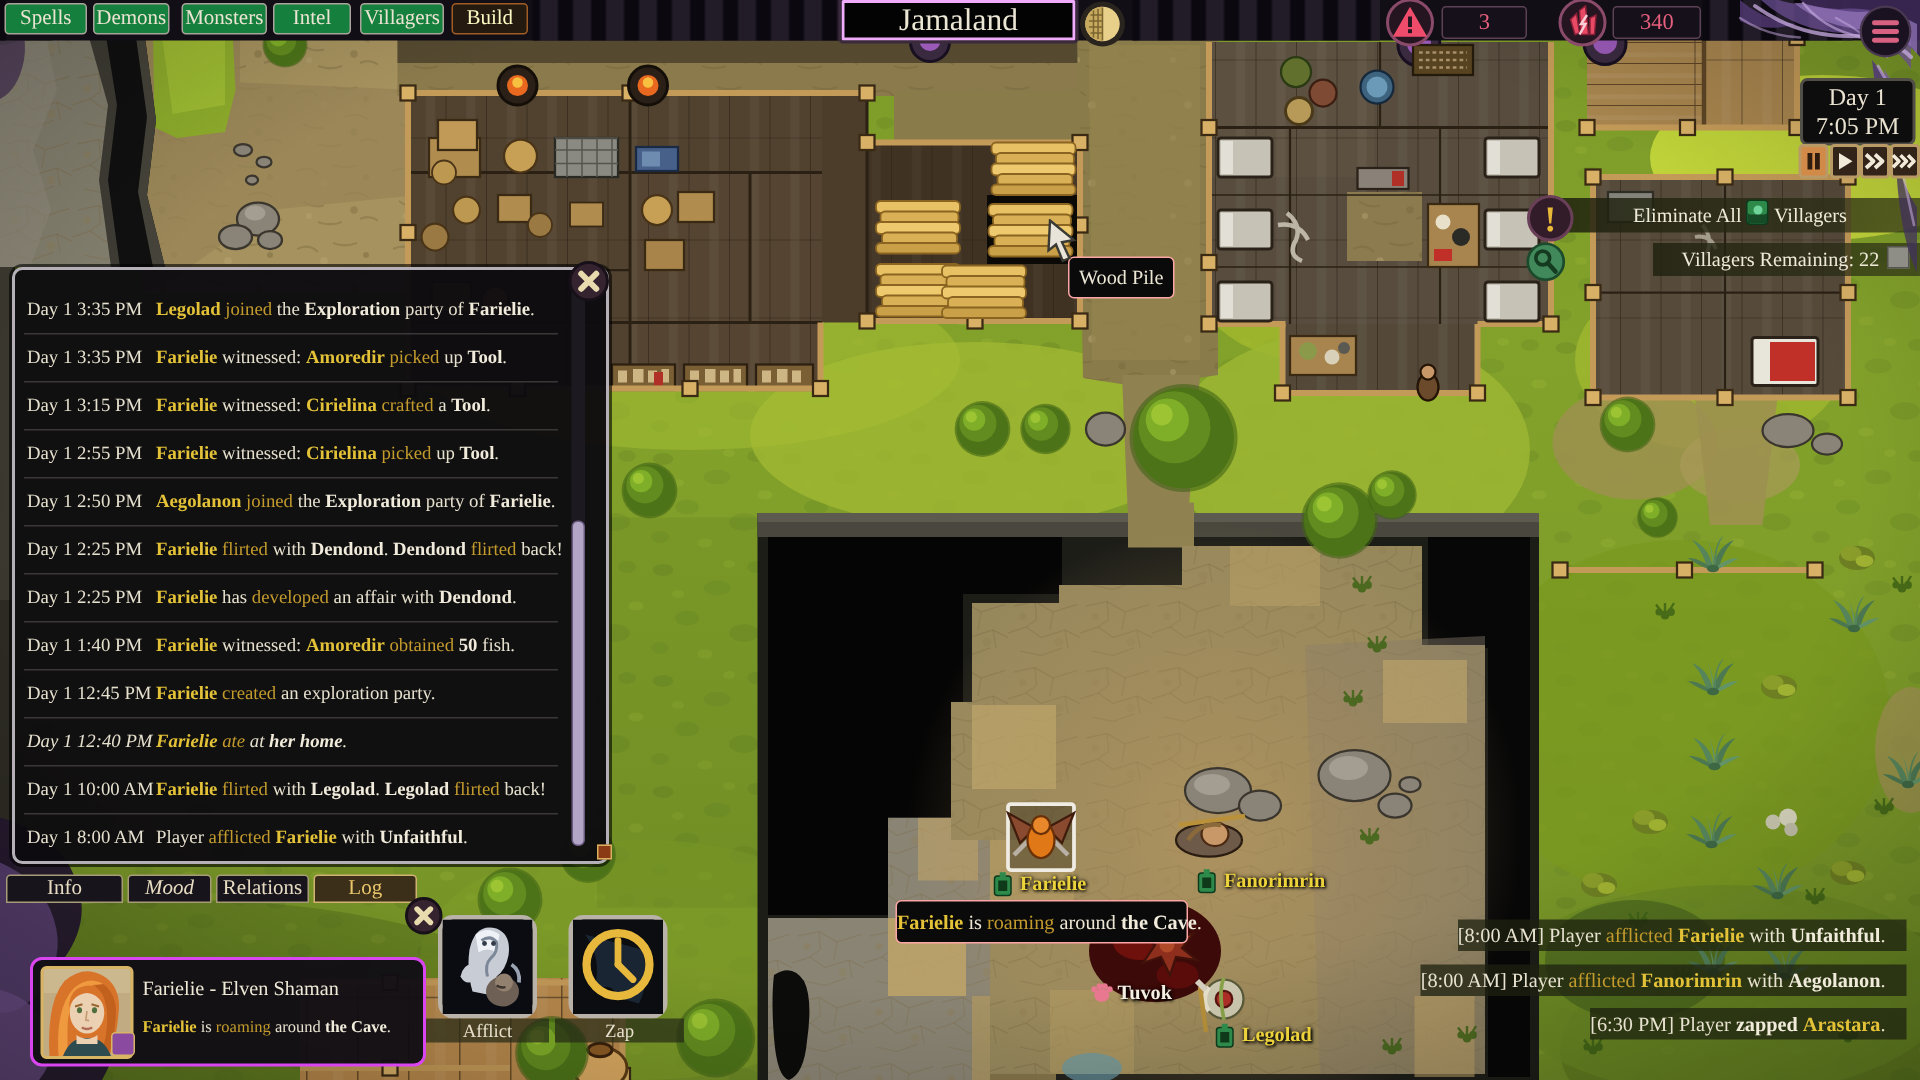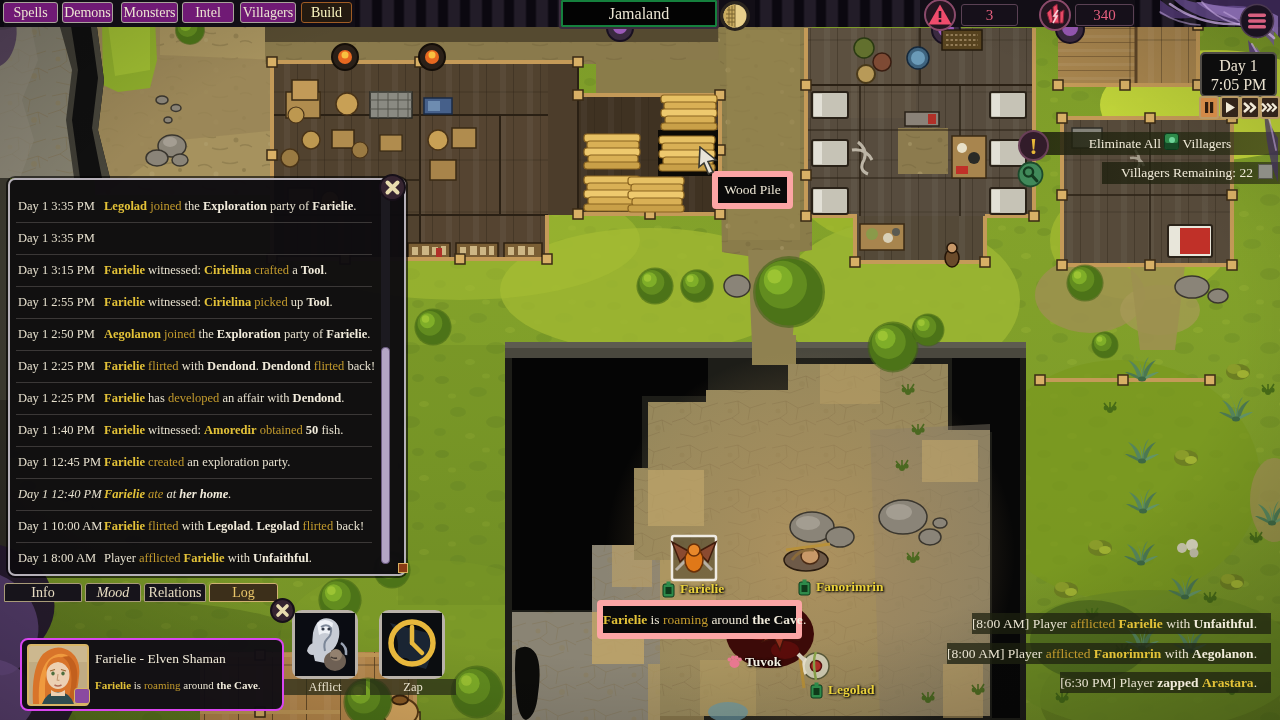--- a/index.html
+++ b/index.html
@@ -4,25 +4,25 @@
 <style>
   html,body{margin:0;padding:0;width:1280px;height:720px;overflow:hidden;background:#000;}
   body{font-family:"Liberation Serif",serif;position:relative;}
   .abs{position:absolute;}
   #map{position:absolute;left:0;top:0;width:1280px;height:720px;}
   
   #topbar{position:absolute;left:0;top:0;width:1280px;height:27px;background:#120e16;z-index:20;}
   #topbar .arch{position:absolute;top:0;height:27px;background:
      repeating-linear-gradient(90deg,#0b0810 0 4px,#221c28 6px 16px,#0b0810 18px 22px);}
   .tbtn{position:absolute;top:2px;height:19px;line-height:19px;text-align:center;
-     background:#701a75;border:1px solid #aaa39b;border-radius:3px;color:#ece4d2;
+     background:#15803d;border:1px solid #aaa39b;border-radius:3px;color:#ece4d2;
      font-size:14px;z-index:22;}
   #title{position:absolute;left:561px;top:0px;width:152px;height:23px;background:#030303;
-     border:2px solid #15803d;outline:2px solid #3a2a3c;border-radius:1px;z-index:22;
-     color:#ece6d4;font-size:16px;text-align:center;line-height:23px;}
+     border:2px solid #f0abfc;outline:2px solid #3a2a3c;border-radius:1px;z-index:22;
+     color:#ece6d4;font-size:21px;text-align:center;line-height:23px;}
   .cntbox{position:absolute;top:4px;height:20px;background:#16101a;border:1px solid #5a4154;
      border-radius:3px;color:#e55f7e;font-size:15px;text-align:center;line-height:20px;z-index:21;}
   
   #daybox{position:absolute;left:1200px;top:52px;width:73px;height:39px;background:#0d0d0d;
      border:2px solid #514d47;border-radius:5px;z-index:25;color:#eae2d0;text-align:center;
      font-size:16px;line-height:19px;padding-top:2px;}
   .pbtn{position:absolute;top:96px;width:16px;height:19px;background:#33241a;border:2px solid #b99a66;
      border-radius:3px;z-index:25;}
   
   .ostrip{position:absolute;color:#f0ead8;font-size:13.5px;z-index:18;line-height:23px;}
@@ -47,21 +47,21 @@
   #charpanel{position:absolute;left:20px;top:638px;width:260px;height:69px;
      background:rgba(17,14,20,0.96);border:2px solid #d946ef;border-radius:8px;z-index:28;}
   .abtn{position:absolute;top:610px;width:60px;height:63px;background:#0c0c0e;
      border:3px solid #b9b2a9;border-radius:10px;z-index:26;}
   .albl{position:absolute;top:679px;height:16px;background:rgba(38,42,22,0.72);color:#e8e0cc;
      font-size:12.5px;text-align:center;line-height:16px;z-index:26;}
   
   .msg{position:absolute;height:21px;line-height:21px;font-size:13.5px;color:#e8e2d0;
      background:rgba(30,34,16,0.75);text-align:right;padding-right:14px;z-index:18;white-space:nowrap;}
   
-  .tip{position:absolute;background:#0a0a0a;border:6px solid #fca5a5;border-radius:4px;
+  .tip{position:absolute;background:#0a0a0a;border:1px solid #fca5a5;border-radius:4px;
      color:#ece6d4;font-size:13.5px;text-align:center;z-index:26;white-space:nowrap;}
   .maplabel{position:absolute;font-size:13.5px;font-weight:bold;color:#ecd33c;z-index:14;
      text-shadow:1px 1px 2px #000,0 0 3px #000;white-space:nowrap;}
 </style>
 </head>
 <body>
 <svg id="map" viewBox="0 0 1280 720">
   <defs>
     <radialGradient id="caveglow" cx="50%" cy="50%" r="50%">
       <stop offset="0%" stop-color="#c49c62" stop-opacity="0.5"></stop>
@@ -735,20 +735,21 @@
 <div id="logpanel">
   <div id="scrollbar"></div>
   <div id="scrollthumb"></div>
   <div class="lrow" style="top:10px;">
       <span class="t">Day 1 3:35 PM</span>
       <span class="m"><span class="gn">Legolad</span> <span class="gv">joined</span> the <span class="wn">Exploration</span> party of <span class="wn">Farielie</span>.</span>
     </div>
   <div class="lsep" style="top:42px;"></div>
   <div class="lrow" style="top:42px;">
       <span class="t">Day 1 3:35 PM</span>
+      <span class="m"><span class="gn">Farielie</span> witnessed: <span class="gn">Amoredir</span> <span class="gv">picked</span> up <span class="wn">Tool</span>.</span>
     </div>
   <div class="lsep" style="top:74px;"></div>
   <div class="lrow" style="top:74px;">
       <span class="t">Day 1 3:15 PM</span>
       <span class="m"><span class="gn">Farielie</span> witnessed: <span class="gn">Cirielina</span> <span class="gv">crafted</span> a <span class="wn">Tool</span>.</span>
     </div>
   <div class="lsep" style="top:106px;"></div>
   <div class="lrow" style="top:106px;">
       <span class="t">Day 1 2:55 PM</span>
       <span class="m"><span class="gn">Farielie</span> witnessed: <span class="gn">Cirielina</span> <span class="gv">picked</span> up <span class="wn">Tool</span>.</span>

